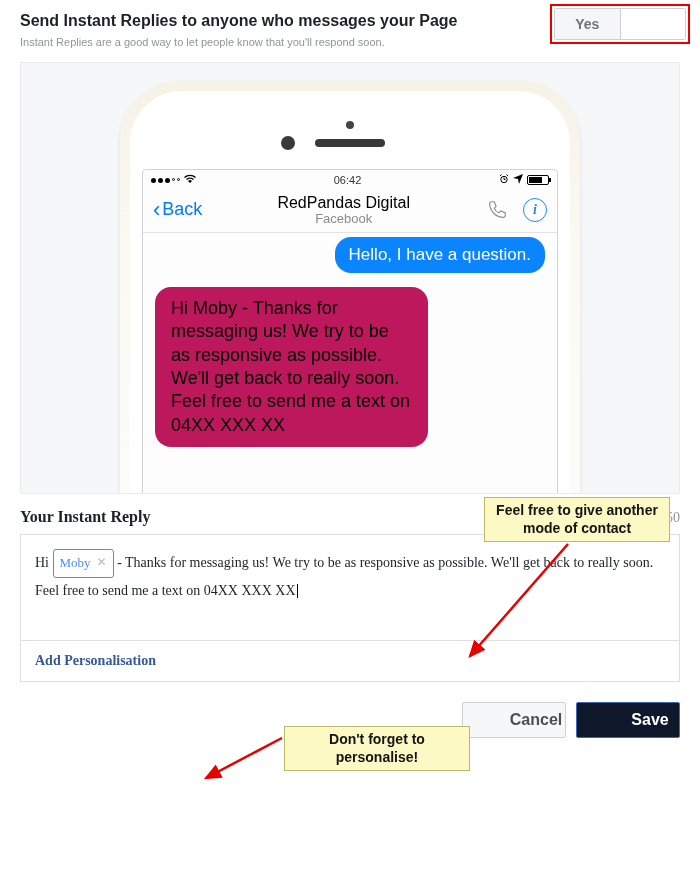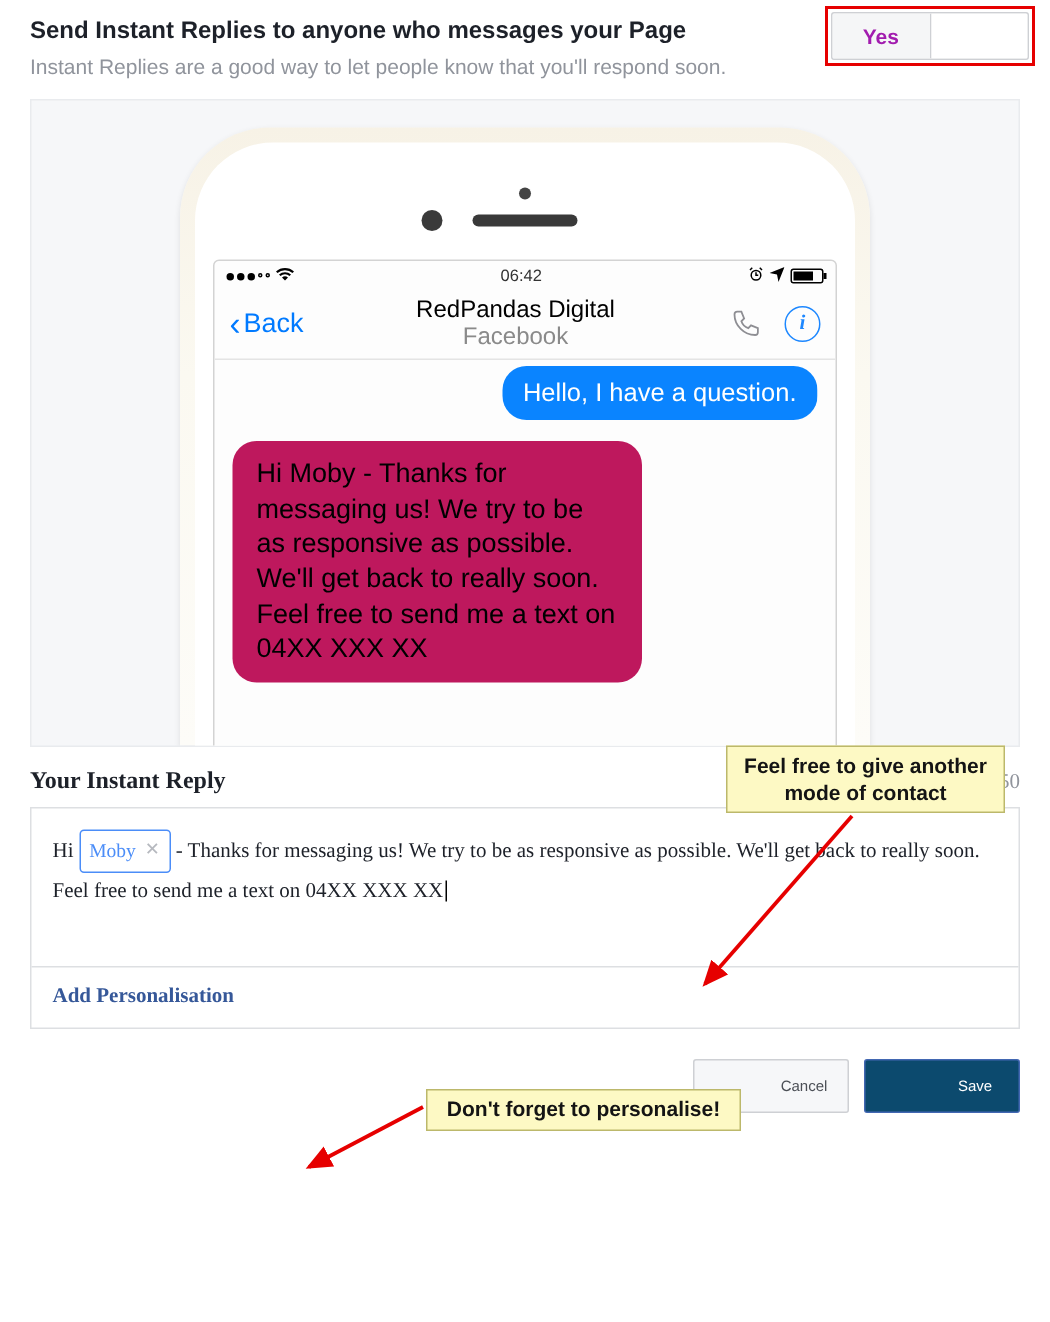--- a/index.html
+++ b/index.html
@@ -20,21 +20,21 @@
     padding:12px 20px 0 20px;
   }
   .header h1{
     margin:0;
     font-size:16px;
     font-weight:bold;
     color:#1d2129;
   }
   .header p{
     margin:6px 0 0 0;
-    font-size:14px;
+    font-size:11px;
     color:#90949c;
   }
 
   .toggle-wrap{
     position:absolute;
     top:4px;
     right:10px;
     border:2px solid #e60000;
     padding:2px;
   }
@@ -52,21 +52,21 @@
     align-items:center;
     justify-content:center;
     font-size:14px;
     font-weight:bold;
     color:#4b8df8;
     cursor:pointer;
   }
   .toggle .opt.active{
     background:#f5f6f7;
     border-right:1px solid #ced0d4;
-    color:#a21caf;
+    color:#737373;
   }
   .toggle .opt.inactive{
     background:#ffffff;
   }
 
   .preview{
     margin:14px 20px 0 20px;
     background:#f6f7f9;
     padding:18px 0 0 0;
     border:1px solid #e9ebee;
@@ -132,21 +132,21 @@
     display:flex;
     align-items:center;
     justify-content:space-between;
     padding:4px 10px 6px 10px;
     border-bottom:1px solid #e4e4e4;
   }
   .back{color:#007aff;font-size:18px;display:flex;align-items:center;gap:2px;cursor:pointer}
   .chev{font-size:22px;line-height:18px}
   .title-col{display:flex;flex-direction:column;align-items:center;line-height:1.1}
   .title-col .name{font-size:16px;color:#000}
-  .title-col .sub{font-size:16px;color:#8a8a8a}
+  .title-col .sub{font-size:13px;color:#8a8a8a}
   .nav-icons{display:flex;gap:14px;align-items:center}
   .phone-icon,.info-icon{width:24px;height:24px;border-radius:50%;display:flex;align-items:center;justify-content:center;color:#8e8e93}
   .info-icon{border:1.5px solid #1e88ff;color:#1e88ff;font-size:14px;font-family:serif;font-style:italic;font-weight:bold}
   .chat{
     padding:0 12px 12px 12px;
   }
   .bubble-blue{
     margin-left:auto;
     margin-top:4px;
     background:#0a84ff;
@@ -178,21 +178,21 @@
     border:1px solid #bcb86b;
     padding:4px 8px;
     font-size:14px;
     font-weight:bold;
     color:#141414;
     text-align:center;
     line-height:1.25;
     z-index:20;
   }
   #note1{ top:497px; right:30px; width:186px; }
-  #note2{ top:726px; left:284px; width:210px; }
+  #note2{ top:726px; left:284px; width:186px; }
 
   
   svg.arrow{position:absolute;z-index:15;pointer-events:none}
 
   
   .editor-section{
     margin:14px 20px 0 20px;
     font-family:Liberation Serif, serif;
   }
   .editor-head{
@@ -246,33 +246,33 @@
     justify-content:flex-end;
     gap:10px;
     padding:20px 20px 0 20px;
   }
   .btn{
     min-width:104px;
     height:36px;
     display:flex;
     align-items:center;
     justify-content:center;
-    font-size:10px;
-    font-weight:normal;
+    font-size:16px;
+    font-weight:bold;
     border-radius:2px;
     cursor:pointer;
     padding-left:44px;
   }
   .btn-cancel{
     background:#f6f7f9;
     border:1px solid #ced0d4;
     color:#4b4f56;
   }
   .btn-save{
-    background:#0c4a6e;
+    background:#0f172a;
     border:1px solid #4267b2;
     color:#fff;
   }
 
 </style>
 </head>
 <body>
 
 <div class="header">
   <h1>Send Instant Replies to anyone who messages your Page</h1>

